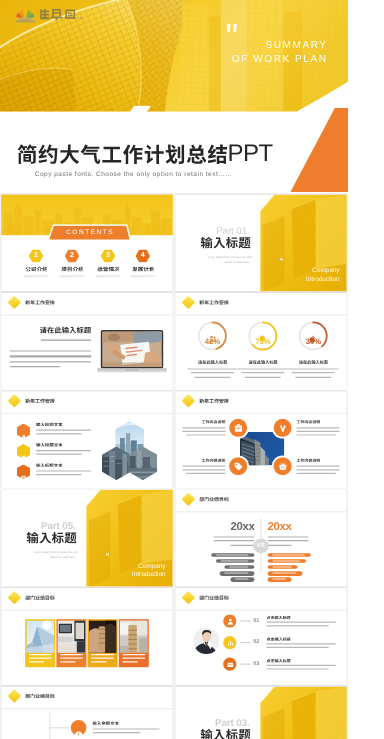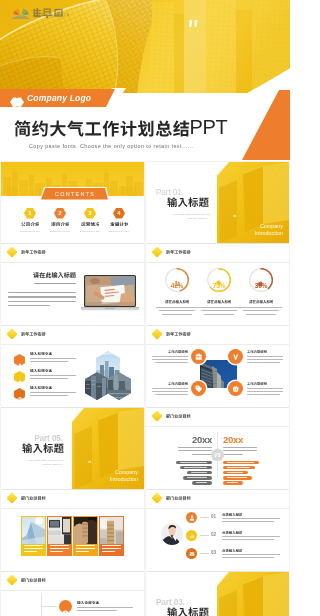--- a/index.html
+++ b/index.html
@@ -186,31 +186,27 @@
             <rect x="51" y="12" width="8" height="2.5"></rect>
           </g>
         </svg></div>
     <div class="wm-sub">WWW.HUANG.COM</div>
     <div class="quote">
       <svg width="10" height="7" viewBox="0 0 20 14">
         <path d="M0.6 0 h6 l-2 14 h-4 z" fill="#ffffff" opacity="0.95"></path>
         <path d="M11 0 h6 l-2 14 h-4 z" fill="#ffffff" opacity="0.95"></path>
       </svg>
     </div>
+    <div class="summary">
+      <div>SUMMARY</div>
+      <div>OF WORK PLAN</div>
+    </div>
 
     <div class="tri"></div>
     <div class="wedge"></div>
-    <div class="logoband">
-      <div class="hexicon">
-        <svg viewBox="0 0 26 19" width="14" height="10.5">
-            <path d="M6 0.5 L11 0.5 L13 2.6 L15 0.5 L20 0.5 L26 9.5 L20 18.5 L15 18.5 L13 16.4 L11 18.5 L6 18.5 L0 9.5 Z" fill="#ffffff"></path>
-          </svg>
-      </div>
-      <div class="ltext">Company Logo</div>
-    </div>
     <div class="title" id="pagetitle">
         <span>
           <svg width="175.92" height="17.10" viewBox="0 -88 1028.8000000000002 100" fill="#262626" style="display:block">
             <path transform="translate(0.00,0)" d="M9 -45V9H20V-45ZM14 -53C18 -49 23 -44 24 -40L34 -47C32 -50 27 -55 23 -59ZM32 -39V-2H69V-39ZM19 -86C16 -77 10 -68 3 -62C6 -61 11 -58 13 -56C16 -59 19 -63 22 -68H26C28 -64 30 -59 31 -56L42 -60C41 -62 40 -65 38 -68H50V-77H28L30 -83ZM60 -85C57 -77 53 -69 47 -63C50 -62 55 -59 57 -57C59 -60 62 -64 64 -68H69C72 -64 75 -59 76 -56L86 -60C85 -62 84 -65 82 -68H95V-77H69C70 -79 70 -81 71 -83ZM59 -17V-11H42V-17ZM42 -30H59V-25H42ZM36 -55V-44H80V-4C80 -2 79 -2 78 -2C76 -2 71 -2 66 -2C68 1 69 5 70 8C77 8 83 8 87 6C90 5 92 2 92 -4V-55Z"></path>
             <path transform="translate(103.20,0)" d="M3 -7 5 4C16 2 30 0 43 -3L43 -14C28 -11 13 -9 3 -7ZM48 -38C55 -32 63 -23 66 -17L75 -25C71 -31 63 -39 56 -45ZM6 -41C8 -42 10 -43 19 -44C16 -39 13 -35 11 -34C8 -30 6 -28 3 -27C4 -24 6 -19 7 -17C10 -18 14 -20 42 -24C41 -26 41 -31 41 -34L22 -32C29 -40 36 -49 42 -58L32 -64C30 -61 28 -57 26 -54L17 -53C23 -61 29 -71 33 -80L22 -85C18 -73 11 -61 8 -58C6 -55 4 -53 2 -52C4 -49 5 -44 6 -41ZM54 -85C51 -71 46 -58 39 -49C42 -48 47 -44 49 -42C52 -46 54 -51 57 -56H82C81 -22 80 -7 77 -4C76 -3 75 -2 73 -2C70 -2 65 -2 59 -3C61 0 62 5 62 8C68 9 74 9 78 8C82 8 85 6 87 3C91 -2 92 -18 94 -62C94 -63 94 -67 94 -67H61C63 -72 64 -77 66 -83Z"></path>
             <path transform="translate(206.40,0)" d="M43 -85C43 -77 43 -67 42 -58H6V-46H40C36 -28 27 -12 4 -2C7 1 11 5 13 9C34 -2 45 -17 50 -34C58 -14 70 0 88 9C90 5 94 0 97 -3C78 -10 66 -26 59 -46H95V-58H55C56 -67 56 -77 56 -85Z"></path>
             <path transform="translate(309.60,0)" d="M26 -60V-50H85V-60ZM24 -85C19 -71 11 -58 1 -50C4 -48 9 -44 12 -42C18 -48 24 -56 28 -65H93V-75H33C34 -77 35 -80 36 -82ZM15 -45V-35H66C68 -10 71 9 86 9C94 9 96 3 97 -9C95 -11 92 -14 89 -16C89 -8 89 -3 87 -3C81 -3 79 -23 78 -45Z"></path>
             <path transform="translate(412.80,0)" d="M4 -10V2H96V-10H56V-62H90V-75H10V-62H43V-10Z"></path>
             <path transform="translate(516.00,0)" d="M52 -84C47 -70 39 -55 30 -46C33 -44 38 -40 39 -38C44 -43 48 -50 53 -57H56V9H69V-13H96V-24H69V-36H95V-47H69V-57H97V-69H58C60 -73 62 -77 63 -81ZM25 -85C20 -70 11 -56 2 -47C4 -44 8 -37 9 -34C11 -36 13 -39 15 -41V9H27V-60C31 -67 34 -74 37 -81Z"></path>
             <path transform="translate(619.20,0)" d="M12 -76C17 -72 25 -65 28 -60L36 -69C32 -73 25 -80 19 -84ZM4 -54V-42H18V-12C18 -8 15 -4 13 -3C15 0 18 5 19 8C21 6 24 3 45 -12C43 -14 42 -19 41 -23L31 -15V-54ZM61 -84V-53H37V-41H61V9H74V-41H97V-53H74V-84Z"></path>
@@ -355,21 +351,21 @@
             <g opacity="0.75">
               <path d="M48 4 L74 0 V58 L48 62 Z" fill="#f7d342"></path>
               <path d="M48 4 L74 0 V58 L48 62 Z" fill="url(#pw2)"></path>
             </g>
             <g opacity="0.45">
               <path d="M4 26 L22 18 V74 L5 81 Z" fill="#e0a603"></path>
             </g>
             <path d="M14 0 L2 14" fill="none" stroke="#fae06a" stroke-width="0.8" opacity="0.6"></path>
             <path d="M28 12 L48 4" fill="none" stroke="#fae06a" stroke-width="0.7" opacity="0.5"></path>
           </svg></div>
-        <div class="cap" style="left: 10px; top: 25.5px; width: 52px; font-size: 8.2px; color: rgb(207, 207, 207); font-weight: normal; letter-spacing: -0.1px;">Part 01.</div>
+        <div class="cap" style="left: 10px; top: 25.5px; width: 52px; text-align: right; font-size: 8.2px; color: rgb(207, 207, 207); font-weight: normal; letter-spacing: -0.1px;">Part 01.</div>
         <div class="cap" style="position: absolute; top: 35px; left: 21.03px;">
           <svg width="41.97" height="10.30" viewBox="0 -88 407.5 100" fill="#2b2b2b" style="display:block">
             <path transform="translate(0.00,0)" d="M72 -44V-8H81V-44ZM85 -48V-3C85 -2 85 -2 83 -1C82 -1 78 -1 73 -2C75 1 76 5 76 8C83 8 87 8 90 6C94 5 94 2 94 -3V-48ZM66 -86C59 -76 48 -68 37 -63V-74H24C24 -77 25 -80 25 -83L14 -85C14 -81 14 -78 13 -74H4V-63H11C10 -56 8 -50 8 -48C6 -44 5 -41 3 -40C4 -38 6 -33 6 -31C7 -32 11 -32 14 -32H20V-22C14 -20 8 -19 3 -18L6 -7L20 -11V9H30V-13L38 -15L37 -25L30 -23V-32H37V-43H30V-57H20V-43H15C17 -49 19 -56 21 -63H37L34 -62C36 -59 40 -56 41 -53L46 -55V-52H86V-56L92 -53C93 -56 96 -60 99 -62C89 -66 81 -71 73 -78L75 -81ZM55 -61C59 -64 63 -68 67 -71C71 -67 74 -64 78 -61ZM60 -38V-33H50V-38ZM40 -47V9H50V-11H60V-2C60 -1 59 -1 58 -1C58 -1 55 -1 52 -1C54 2 55 6 55 8C60 8 63 8 66 7C68 5 69 2 69 -2V-47ZM50 -24H60V-19H50Z"></path>
             <path transform="translate(102.50,0)" d="M41 -57C36 -31 24 -12 3 -1C6 1 12 6 14 9C31 -2 43 -18 51 -41C56 -23 67 -4 88 9C90 6 95 0 98 -2C60 -24 58 -60 58 -79H23V-67H46C46 -64 47 -60 47 -56Z"></path>
             <path transform="translate(205.00,0)" d="M47 -79V-68H91V-79ZM77 -32C82 -21 86 -8 87 0L97 -4C96 -12 92 -25 87 -35ZM46 -34C44 -24 40 -13 35 -6C37 -5 42 -2 44 0C49 -8 54 -20 57 -32ZM42 -55V-44H62V-5C62 -4 61 -4 60 -4C59 -4 54 -4 50 -4C52 0 54 5 54 8C61 8 66 8 69 6C73 4 74 1 74 -5V-44H96V-55ZM17 -85V-65H3V-54H15C12 -43 7 -30 2 -23C4 -20 7 -14 8 -11C11 -16 15 -24 17 -32V9H29V-38C32 -34 35 -30 36 -27L42 -36C41 -38 32 -49 29 -52V-54H41V-65H29V-85Z"></path>
             <path transform="translate(307.50,0)" d="M20 -61H34V-56H20ZM20 -73H34V-68H20ZM9 -81V-48H46V-81ZM68 -52C68 -28 66 -17 46 -11C47 -9 50 -5 51 -3C75 -10 77 -25 78 -52ZM73 -17C79 -13 86 -6 90 -3L97 -10C93 -14 85 -20 80 -23ZM9 -30C9 -16 8 -4 2 3C4 5 9 7 10 9C13 5 15 0 16 -6C24 5 37 7 55 7H94C94 4 96 -1 98 -3C89 -2 62 -2 55 -2C46 -2 39 -3 33 -5V-17H48V-25H33V-33H50V-42H4V-33H23V-10C21 -12 20 -15 18 -18C19 -21 19 -25 19 -29ZM53 -64V-22H62V-56H83V-23H93V-64H75L78 -71H96V-81H50V-71H66C66 -69 65 -66 64 -64Z"></path>
           </svg>
         </div>
         <div class="cap" style="left: 24px; top: 51px; width: 40px; text-align: right; font-size: 2.4px; color: rgb(180, 180, 180); line-height: 3.6px; white-space: normal;">Copy paste fonts. Choose the only option to retain text ...</div>
         <div class="cap" style="left: 87px; top: 51px; font-size: 6px; color: rgb(255, 255, 255); opacity: 0.85;">❝</div>
@@ -1091,21 +1087,21 @@
             <g opacity="0.75">
               <path d="M48 4 L74 0 V58 L48 62 Z" fill="#f7d342"></path>
               <path d="M48 4 L74 0 V58 L48 62 Z" fill="url(#pw12)"></path>
             </g>
             <g opacity="0.45">
               <path d="M4 26 L22 18 V74 L5 81 Z" fill="#e0a603"></path>
             </g>
             <path d="M14 0 L2 14" fill="none" stroke="#fae06a" stroke-width="0.8" opacity="0.6"></path>
             <path d="M28 12 L48 4" fill="none" stroke="#fae06a" stroke-width="0.7" opacity="0.5"></path>
           </svg></div>
-        <div class="cap" style="left: 10px; top: 25.5px; width: 52px; font-size: 8.2px; color: rgb(207, 207, 207); font-weight: bold; letter-spacing: -0.1px;">Part 03.</div>
+        <div class="cap" style="left: 10px; top: 25.5px; width: 52px; text-align: right; font-size: 8.2px; color: rgb(207, 207, 207); font-weight: bold; letter-spacing: -0.1px;">Part 03.</div>
         <div class="cap" style="position: absolute; top: 35px; left: 21.03px;">
           <svg width="41.97" height="10.30" viewBox="0 -88 407.5 100" fill="#2b2b2b" style="display:block">
             <path transform="translate(0.00,0)" d="M72 -44V-8H81V-44ZM85 -48V-3C85 -2 85 -2 83 -1C82 -1 78 -1 73 -2C75 1 76 5 76 8C83 8 87 8 90 6C94 5 94 2 94 -3V-48ZM66 -86C59 -76 48 -68 37 -63V-74H24C24 -77 25 -80 25 -83L14 -85C14 -81 14 -78 13 -74H4V-63H11C10 -56 8 -50 8 -48C6 -44 5 -41 3 -40C4 -38 6 -33 6 -31C7 -32 11 -32 14 -32H20V-22C14 -20 8 -19 3 -18L6 -7L20 -11V9H30V-13L38 -15L37 -25L30 -23V-32H37V-43H30V-57H20V-43H15C17 -49 19 -56 21 -63H37L34 -62C36 -59 40 -56 41 -53L46 -55V-52H86V-56L92 -53C93 -56 96 -60 99 -62C89 -66 81 -71 73 -78L75 -81ZM55 -61C59 -64 63 -68 67 -71C71 -67 74 -64 78 -61ZM60 -38V-33H50V-38ZM40 -47V9H50V-11H60V-2C60 -1 59 -1 58 -1C58 -1 55 -1 52 -1C54 2 55 6 55 8C60 8 63 8 66 7C68 5 69 2 69 -2V-47ZM50 -24H60V-19H50Z"></path>
             <path transform="translate(102.50,0)" d="M41 -57C36 -31 24 -12 3 -1C6 1 12 6 14 9C31 -2 43 -18 51 -41C56 -23 67 -4 88 9C90 6 95 0 98 -2C60 -24 58 -60 58 -79H23V-67H46C46 -64 47 -60 47 -56Z"></path>
             <path transform="translate(205.00,0)" d="M47 -79V-68H91V-79ZM77 -32C82 -21 86 -8 87 0L97 -4C96 -12 92 -25 87 -35ZM46 -34C44 -24 40 -13 35 -6C37 -5 42 -2 44 0C49 -8 54 -20 57 -32ZM42 -55V-44H62V-5C62 -4 61 -4 60 -4C59 -4 54 -4 50 -4C52 0 54 5 54 8C61 8 66 8 69 6C73 4 74 1 74 -5V-44H96V-55ZM17 -85V-65H3V-54H15C12 -43 7 -30 2 -23C4 -20 7 -14 8 -11C11 -16 15 -24 17 -32V9H29V-38C32 -34 35 -30 36 -27L42 -36C41 -38 32 -49 29 -52V-54H41V-65H29V-85Z"></path>
             <path transform="translate(307.50,0)" d="M20 -61H34V-56H20ZM20 -73H34V-68H20ZM9 -81V-48H46V-81ZM68 -52C68 -28 66 -17 46 -11C47 -9 50 -5 51 -3C75 -10 77 -25 78 -52ZM73 -17C79 -13 86 -6 90 -3L97 -10C93 -14 85 -20 80 -23ZM9 -30C9 -16 8 -4 2 3C4 5 9 7 10 9C13 5 15 0 16 -6C24 5 37 7 55 7H94C94 4 96 -1 98 -3C89 -2 62 -2 55 -2C46 -2 39 -3 33 -5V-17H48V-25H33V-33H50V-42H4V-33H23V-10C21 -12 20 -15 18 -18C19 -21 19 -25 19 -29ZM53 -64V-22H62V-56H83V-23H93V-64H75L78 -71H96V-81H50V-71H66C66 -69 65 -66 64 -64Z"></path>
           </svg>
         </div>
       </div>
     </div>

